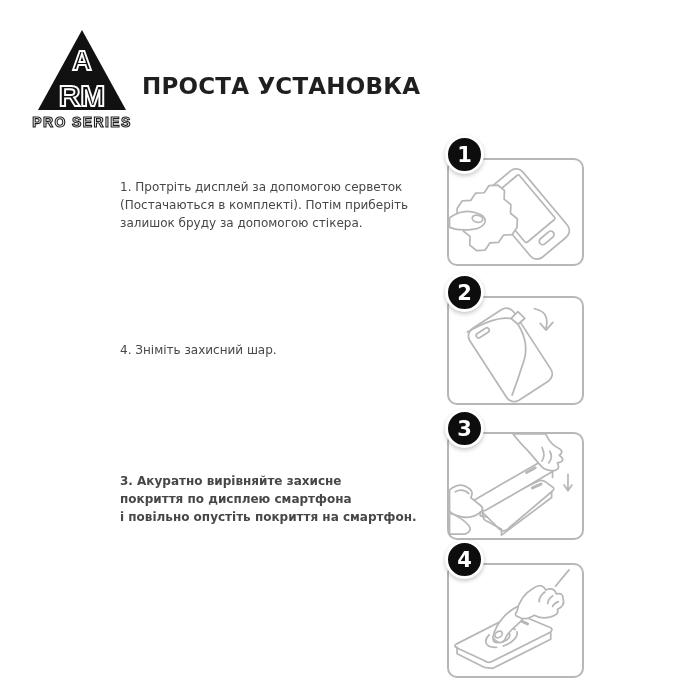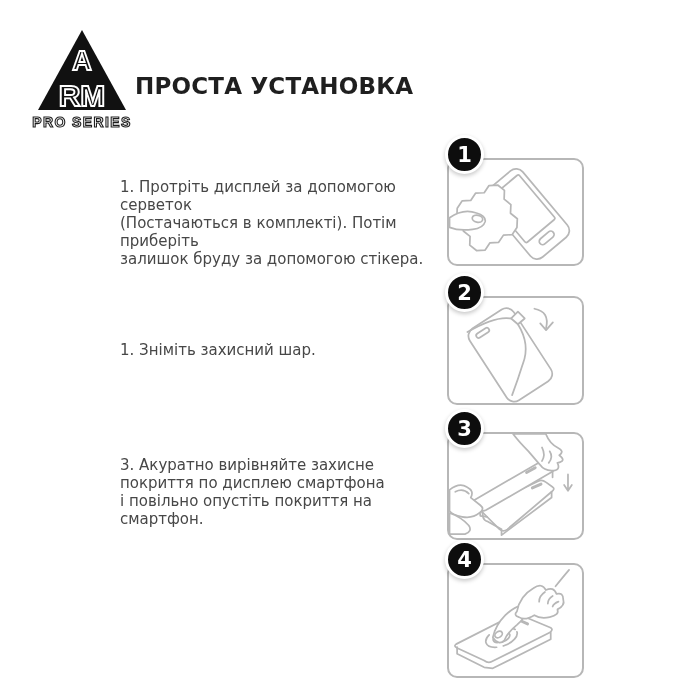--- a/index.html
+++ b/index.html
@@ -4,31 +4,31 @@
 <style>
   html,body{margin:0;padding:0;background:#ffffff;}
   .canvas{
     position:relative;width:700px;height:700px;background:#ffffff;overflow:hidden;
     font-family:"DejaVu Sans","Liberation Sans",sans-serif;
   }
   
   .logo{position:absolute;left:27px;top:25px;width:112px;height:106px;}
   
   .title{
-    position:absolute;left:135px;top:73px;
+    position:absolute;left:142px;top:73px;
     font-size:23px;font-weight:800;letter-spacing:.2px;color:#1f1f1f;white-space:nowrap;
   }
   
   .step-text{
     position:absolute;left:120px;width:330px;
-    font-size:15px;line-height:18px;color:#474747;white-space:pre-line;
+    font-size:12px;line-height:18px;color:#474747;white-space:pre-line;
   }
   .step-text.s1{top:178px;}
   .step-text.s2{top:341px;}
-  .step-text.s3{top:456px;}
+  .step-text.s3{top:472px;font-weight:bold;}
   .step-text.s4{top:595px;}
   
   .illus{
     position:absolute;left:447px;width:137px;
     border:2px solid #b7b7b7;border-radius:10px;background:#ffffff;box-sizing:border-box;
   }
   .illus.f1{top:158px;height:108px;}
   .illus.f2{top:296px;height:109px;}
   .illus.f3{top:432px;height:108px;}
   .illus.f4{top:563px;height:115px;}
@@ -57,21 +57,21 @@
       <text x="55" y="81" text-anchor="middle" font-family="Liberation Sans, sans-serif" font-size="30" font-weight="bold" fill="none" stroke="#ffffff" stroke-width="1.9">RM</text>
       <text x="55" y="102" text-anchor="middle" font-family="Liberation Sans, sans-serif" font-size="14" font-weight="bold" letter-spacing="1.4" fill="#ffffff" stroke="#1c1c1c" stroke-width="1.1">PRO SERIES</text>
     </svg>
   </div>
 
   <div class="title">ПРОСТА УСТАНОВКА</div>
 
   <div class="step-text s1">1. Протріть дисплей за допомогою серветок
 (Постачаються в комплекті). Потім приберіть
 залишок бруду за допомогою стікера.</div>
-  <div class="step-text s2">1. Зніміть захисний шар.</div>
+  <div class="step-text s2">4. Зніміть захисний шар.</div>
   <div class="step-text s3">3. Акуратно вирівняйте захисне
 покриття по дисплею смартфона
 і повільно опустіть покриття на смартфон.</div>
 
   <div class="illus f1">
     <div class="badge">
       <span>1</span>
     </div>
     <svg viewBox="0 0 137 108">
       <g class="art">

